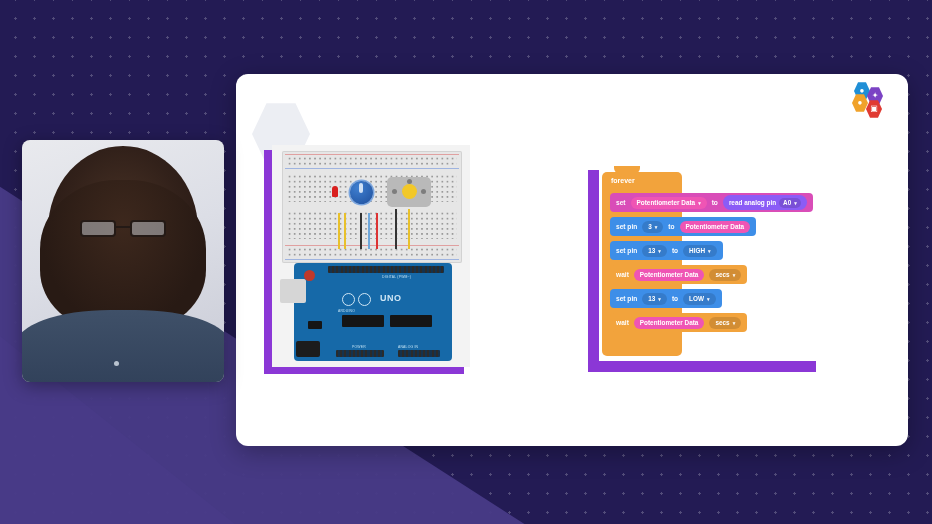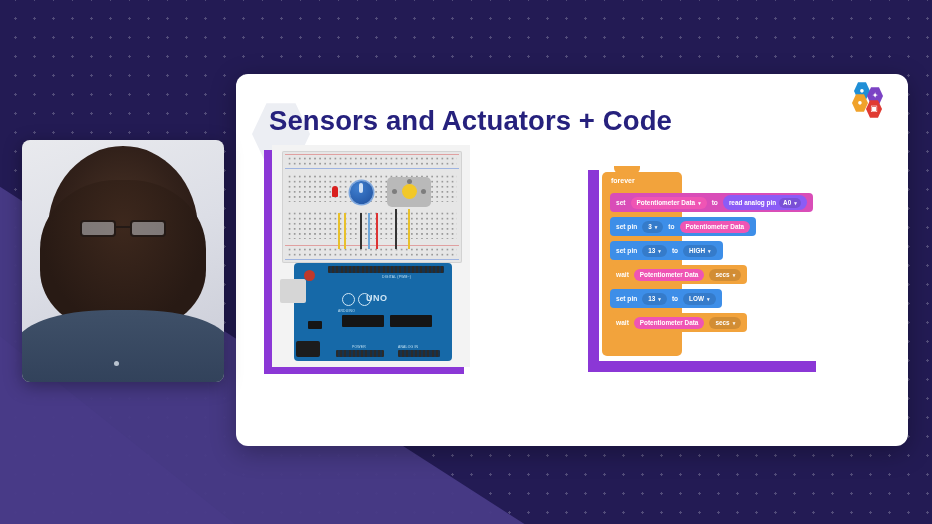--- a/index.html
+++ b/index.html
@@ -186,21 +186,20 @@
 
 <div id="stage">
 
   <div id="dotgrid"></div>
   <div id="wedge"></div>
   <div id="wedge2"></div>
 
   <div id="slide">
 
     <div class="hex-deco"></div>
-    <div id="slide-title">Sensors and Actuators + Code</div>
 
     <div id="logo">
       <div class="lhex a" style="background: rgb(31, 143, 214);">●</div>
       <div class="lhex b" style="background: rgb(123, 67, 196);">✦</div>
       <div class="lhex c" style="background: rgb(240, 162, 42);">●</div>
       <div class="lhex d" style="background: rgb(224, 58, 50);">▣</div>
     </div>
 
     <div class="lframe" style="left:28px; top:76px; width:200px; height:224px;">
       <div class="bar-v"></div>
@@ -243,21 +242,21 @@
         <div class="jack"></div>
         <div class="btn"></div>
         <div class="hdr" style="left:34px; top:3px; width:116px;"></div>
         <div class="hdr" style="left:42px; bottom:4px; width:48px;"></div>
         <div class="hdr" style="left:104px; bottom:4px; width:42px;"></div>
         <div class="chip" style="left:48px; top:52px; width:42px;"></div>
         <div class="chip" style="left:96px; top:52px; width:42px;"></div>
         <div class="chip" style="left:14px; top:58px; width:14px; height:8px;"></div>
         <div class="circ" style="left:48px; top:30px; width:13px; height:13px;"></div>
         <div class="circ" style="left:64px; top:30px; width:13px; height:13px;"></div>
-        <div class="logo-t" style="left:72px; top:30px;">UNO</div>
+        <div class="logo-t" style="left:86px; top:30px;">UNO</div>
         <div class="lbl" style="left:44px; top:46px;">ARDUINO</div>
         <div class="lbl" style="left:88px; top:12px;">DIGITAL (PWM~)</div>
         <div class="lbl" style="left:58px; bottom:12px;">POWER</div>
         <div class="lbl" style="left:104px; bottom:12px;">ANALOG IN</div>
       </div>
     </div>
 
     <div class="lframe" style="left:352px; top:96px; width:228px; height:202px;">
       <div class="bar-v"></div>
       <div class="bar-h"></div>

